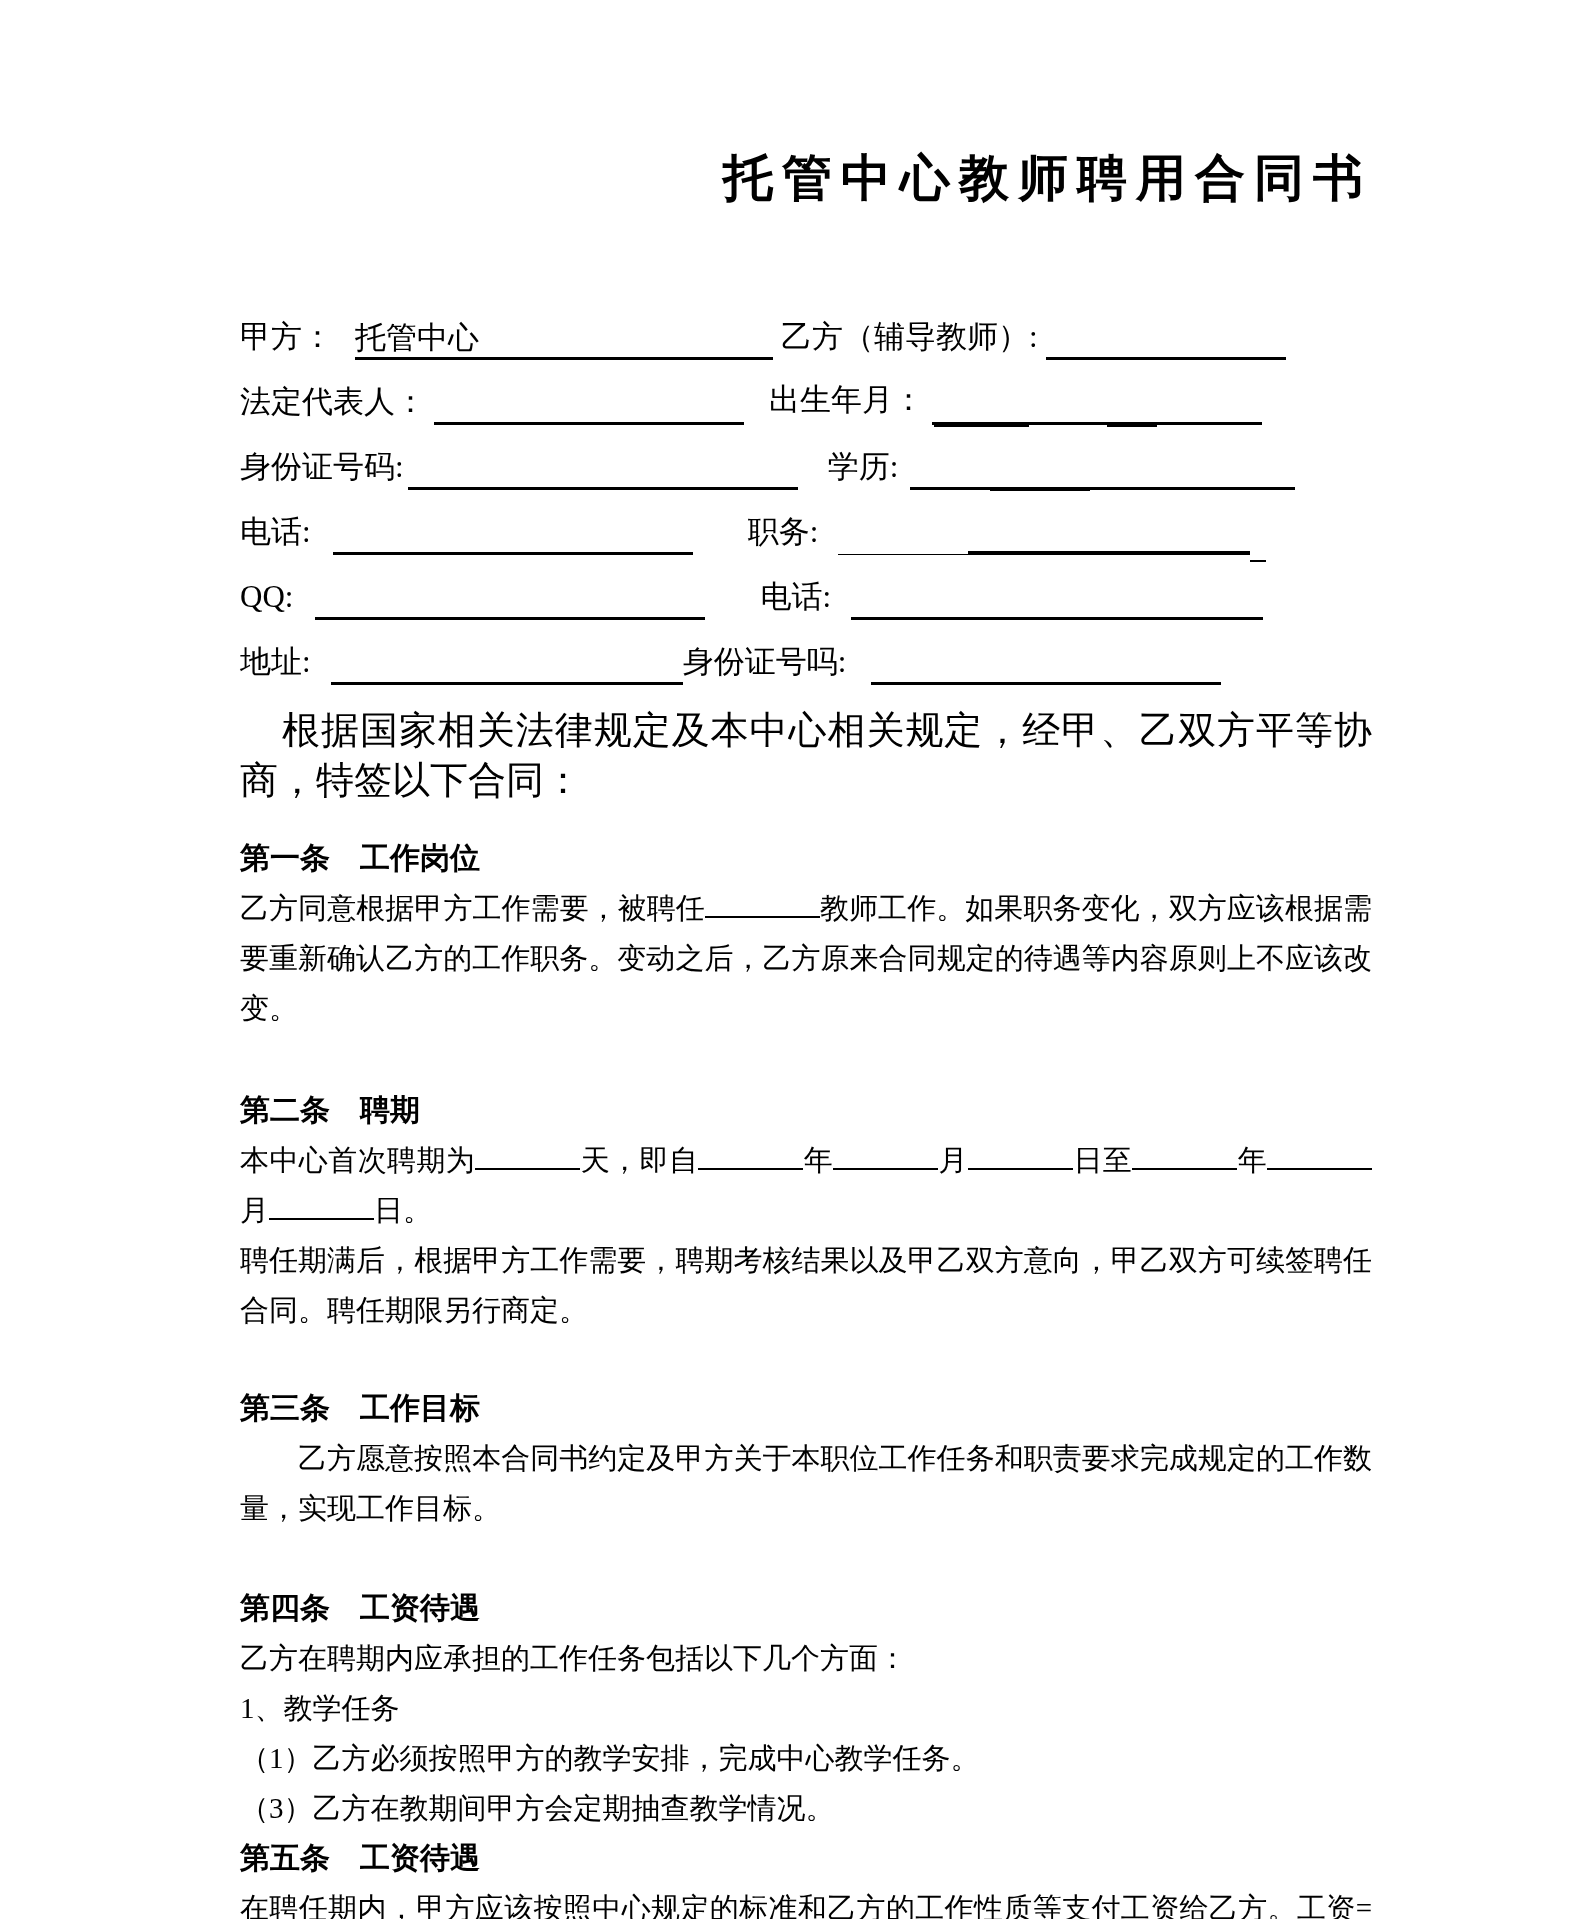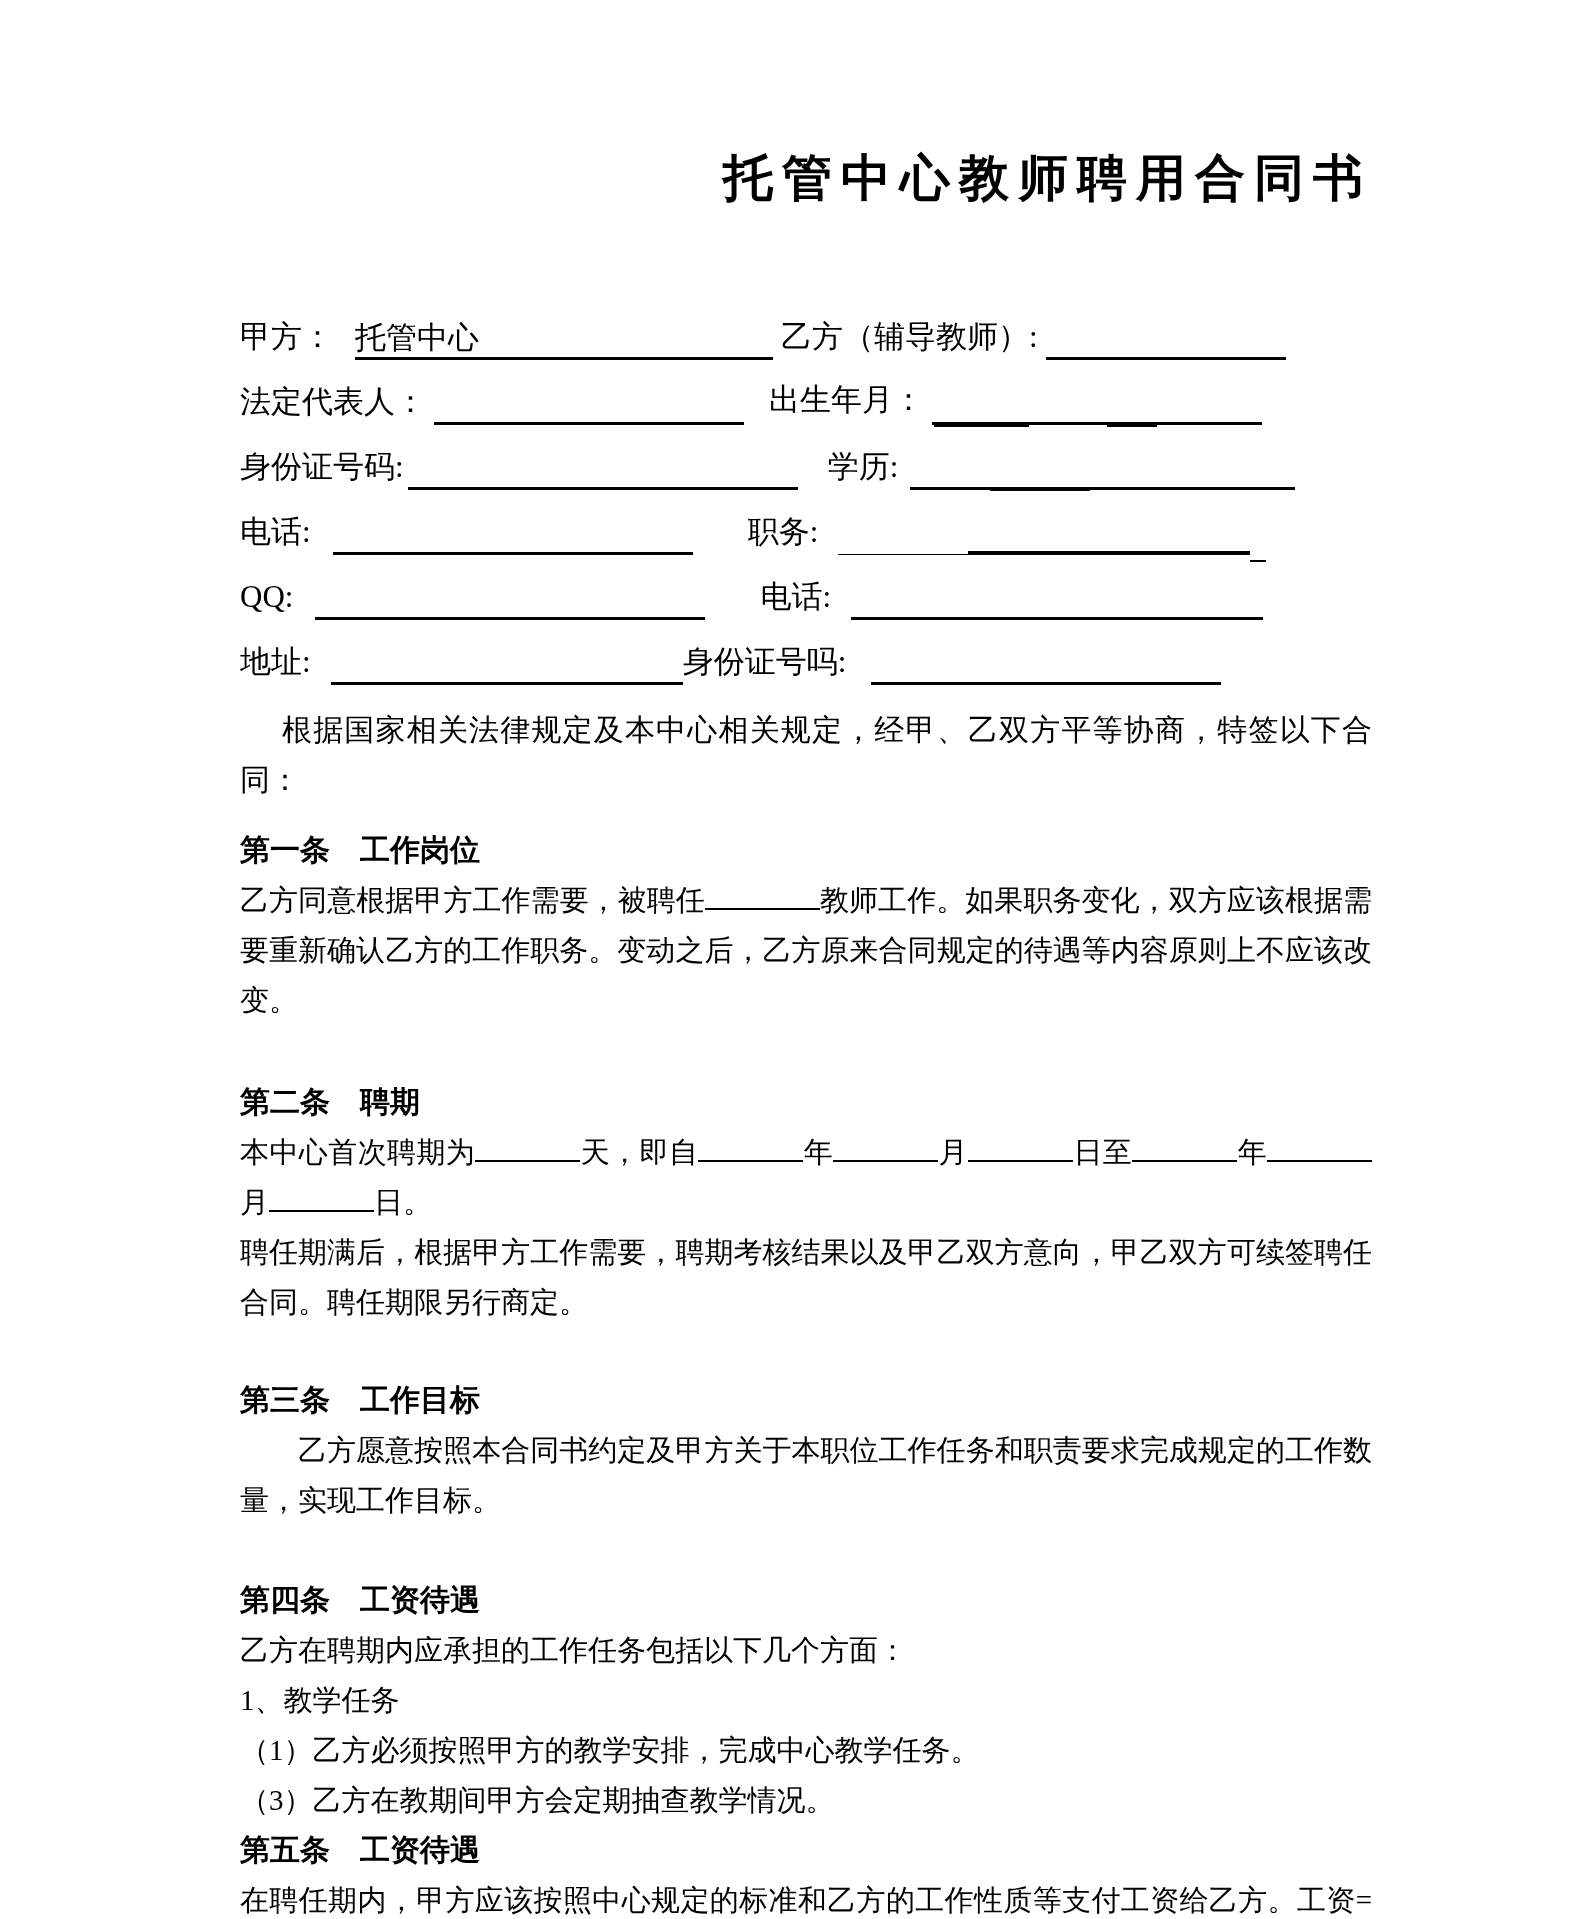--- a/index.html
+++ b/index.html
@@ -35,24 +35,24 @@
   }
   
   .fblank.b-dob::before { content:""; position:absolute; left:2px; bottom:-5px; width:95px; border-bottom:2px solid #000; }
   .fblank.b-dob::after  { content:""; position:absolute; left:175px; bottom:-5px; width:50px; border-bottom:2px solid #000; }
   .fblank.b-edu::after  { content:""; position:absolute; left:80px; bottom:-4px; width:100px; border-bottom:2px solid #000; }
   .seg-thin  { display:inline-block; height:40px; border-bottom:1px solid #000; }
   .seg-thick { display:inline-block; height:40px; border-bottom:4px solid #000; }
   .seg-tail  { display:inline-block; height:34px; border-bottom:2px solid #000; margin-bottom:-7px; }
 
   
-  .intro { margin:20px 0 0 0; font-size:30px; line-height:50px; text-align:justify; text-indent:42px; }
+  .intro { margin:20px 0 0 0; font-size:38px; line-height:50px; text-align:justify; text-indent:42px; }
   .sec-h { font-size:30px; line-height:50px; font-weight:bold; margin:0; }
   .sec-h .sec-title { margin-left:30px; }
-  .mt20 { margin-top:20px; } .mt48 { margin-top:48px; }
+  .mt20 { margin-top:28px; } .mt48 { margin-top:48px; }
   .mt50 { margin-top:50px; } .mt52 { margin-top:52px; }
   .para { margin:0; font-size:29px; line-height:50px; text-align:justify; }
   .para.indent { text-indent:58px; }
 
   
   .iblank { display:inline-block; border-bottom:2px solid #000; height:2px; }
   .w115 { width:115px; } .w105 { width:105px; }
 </style>
 </head>
 <body>

